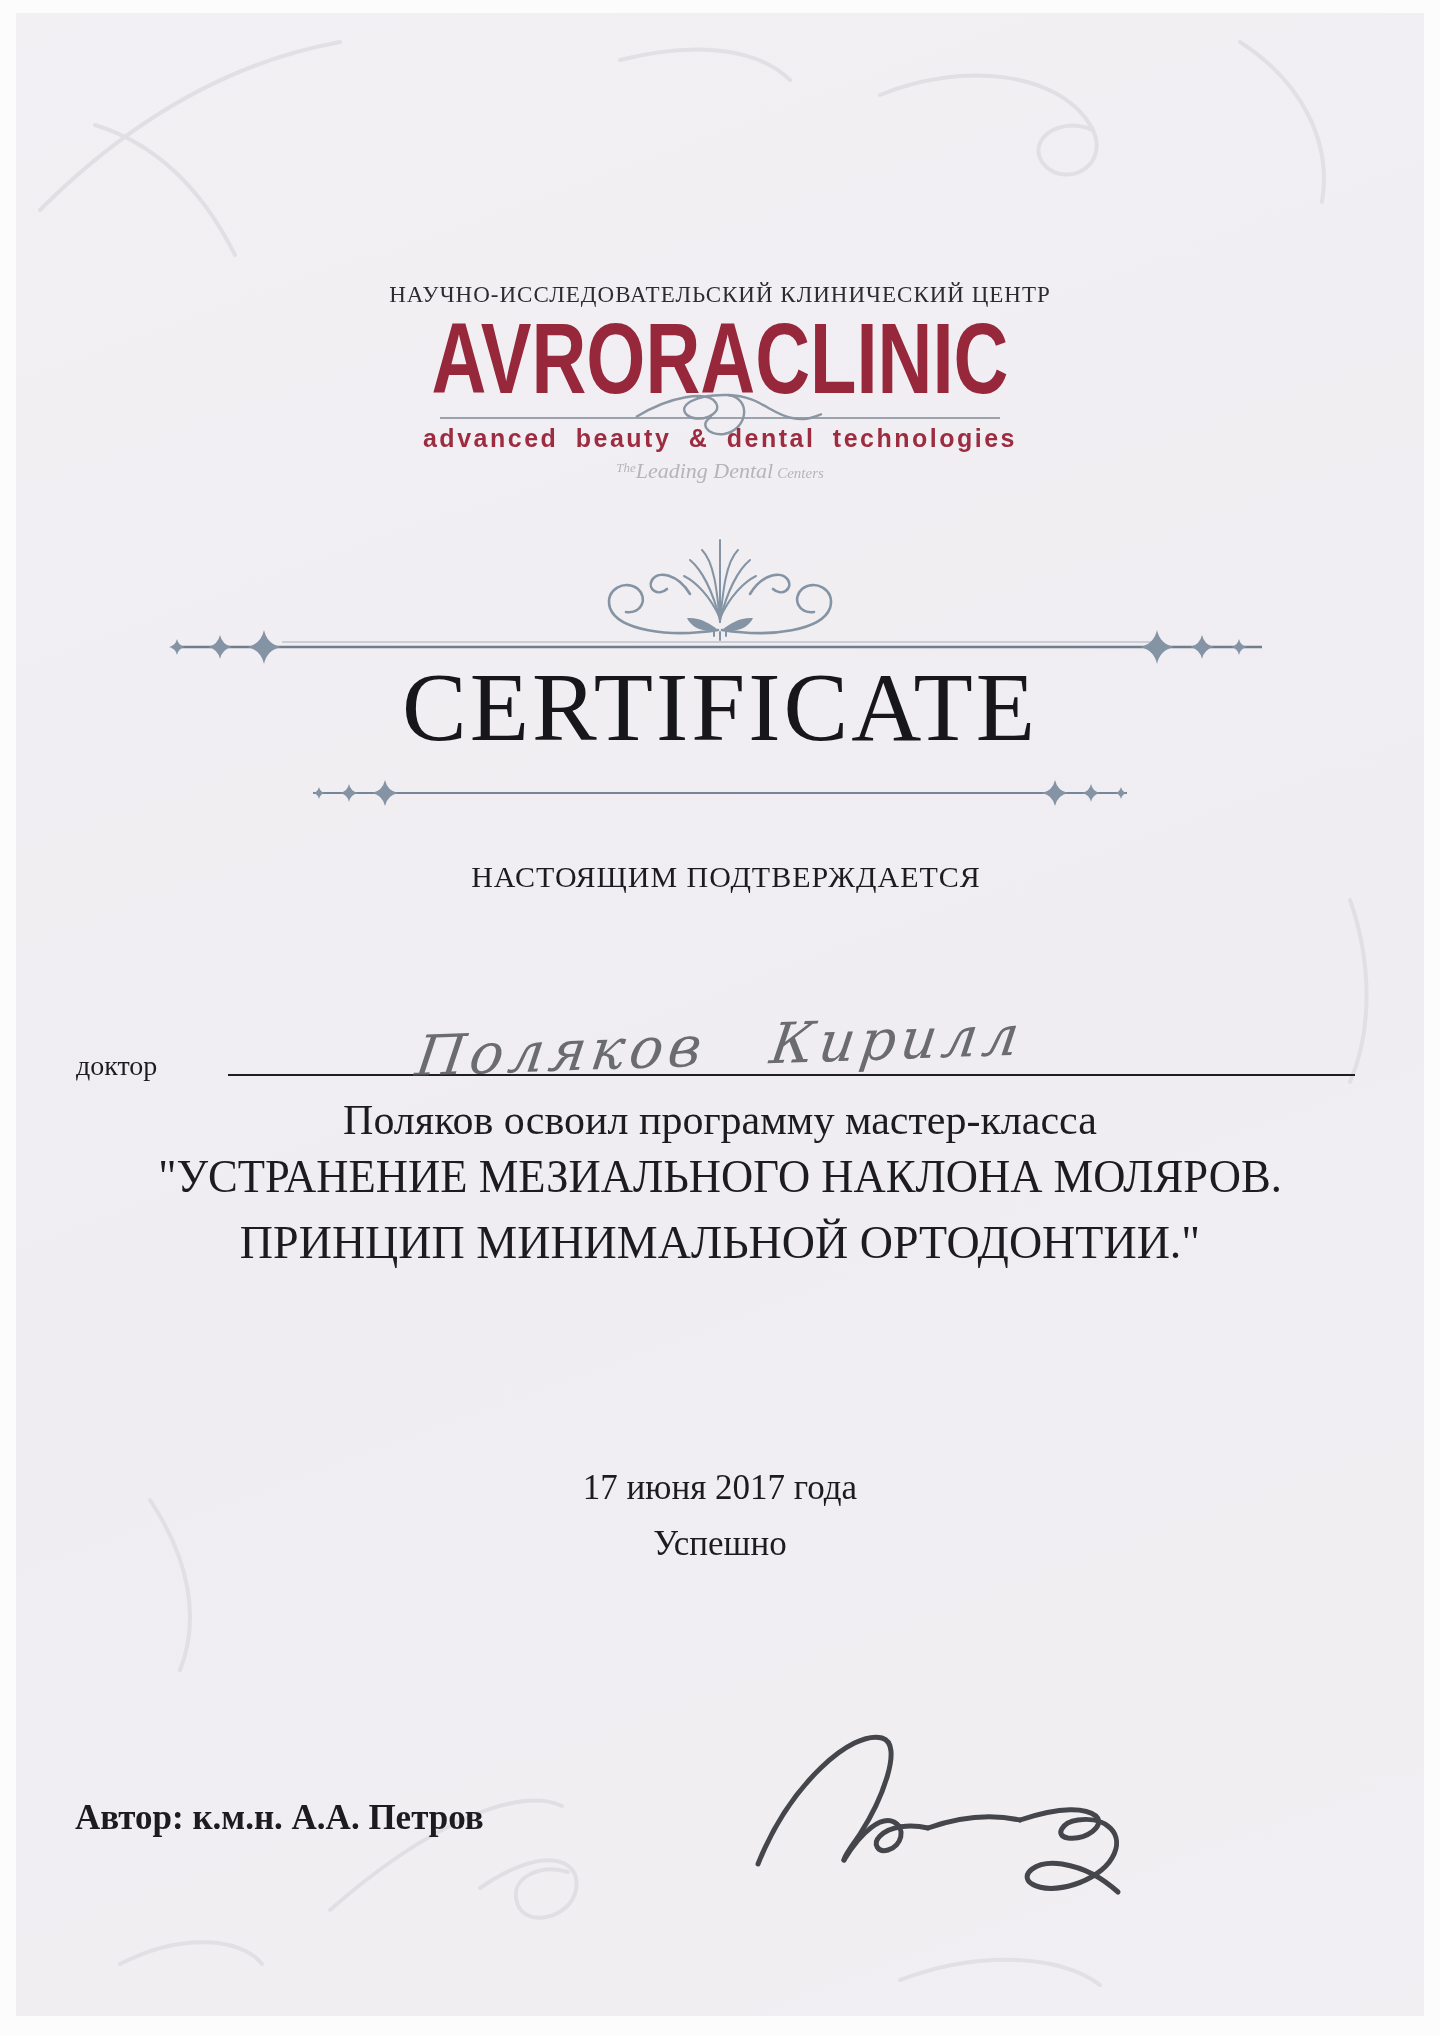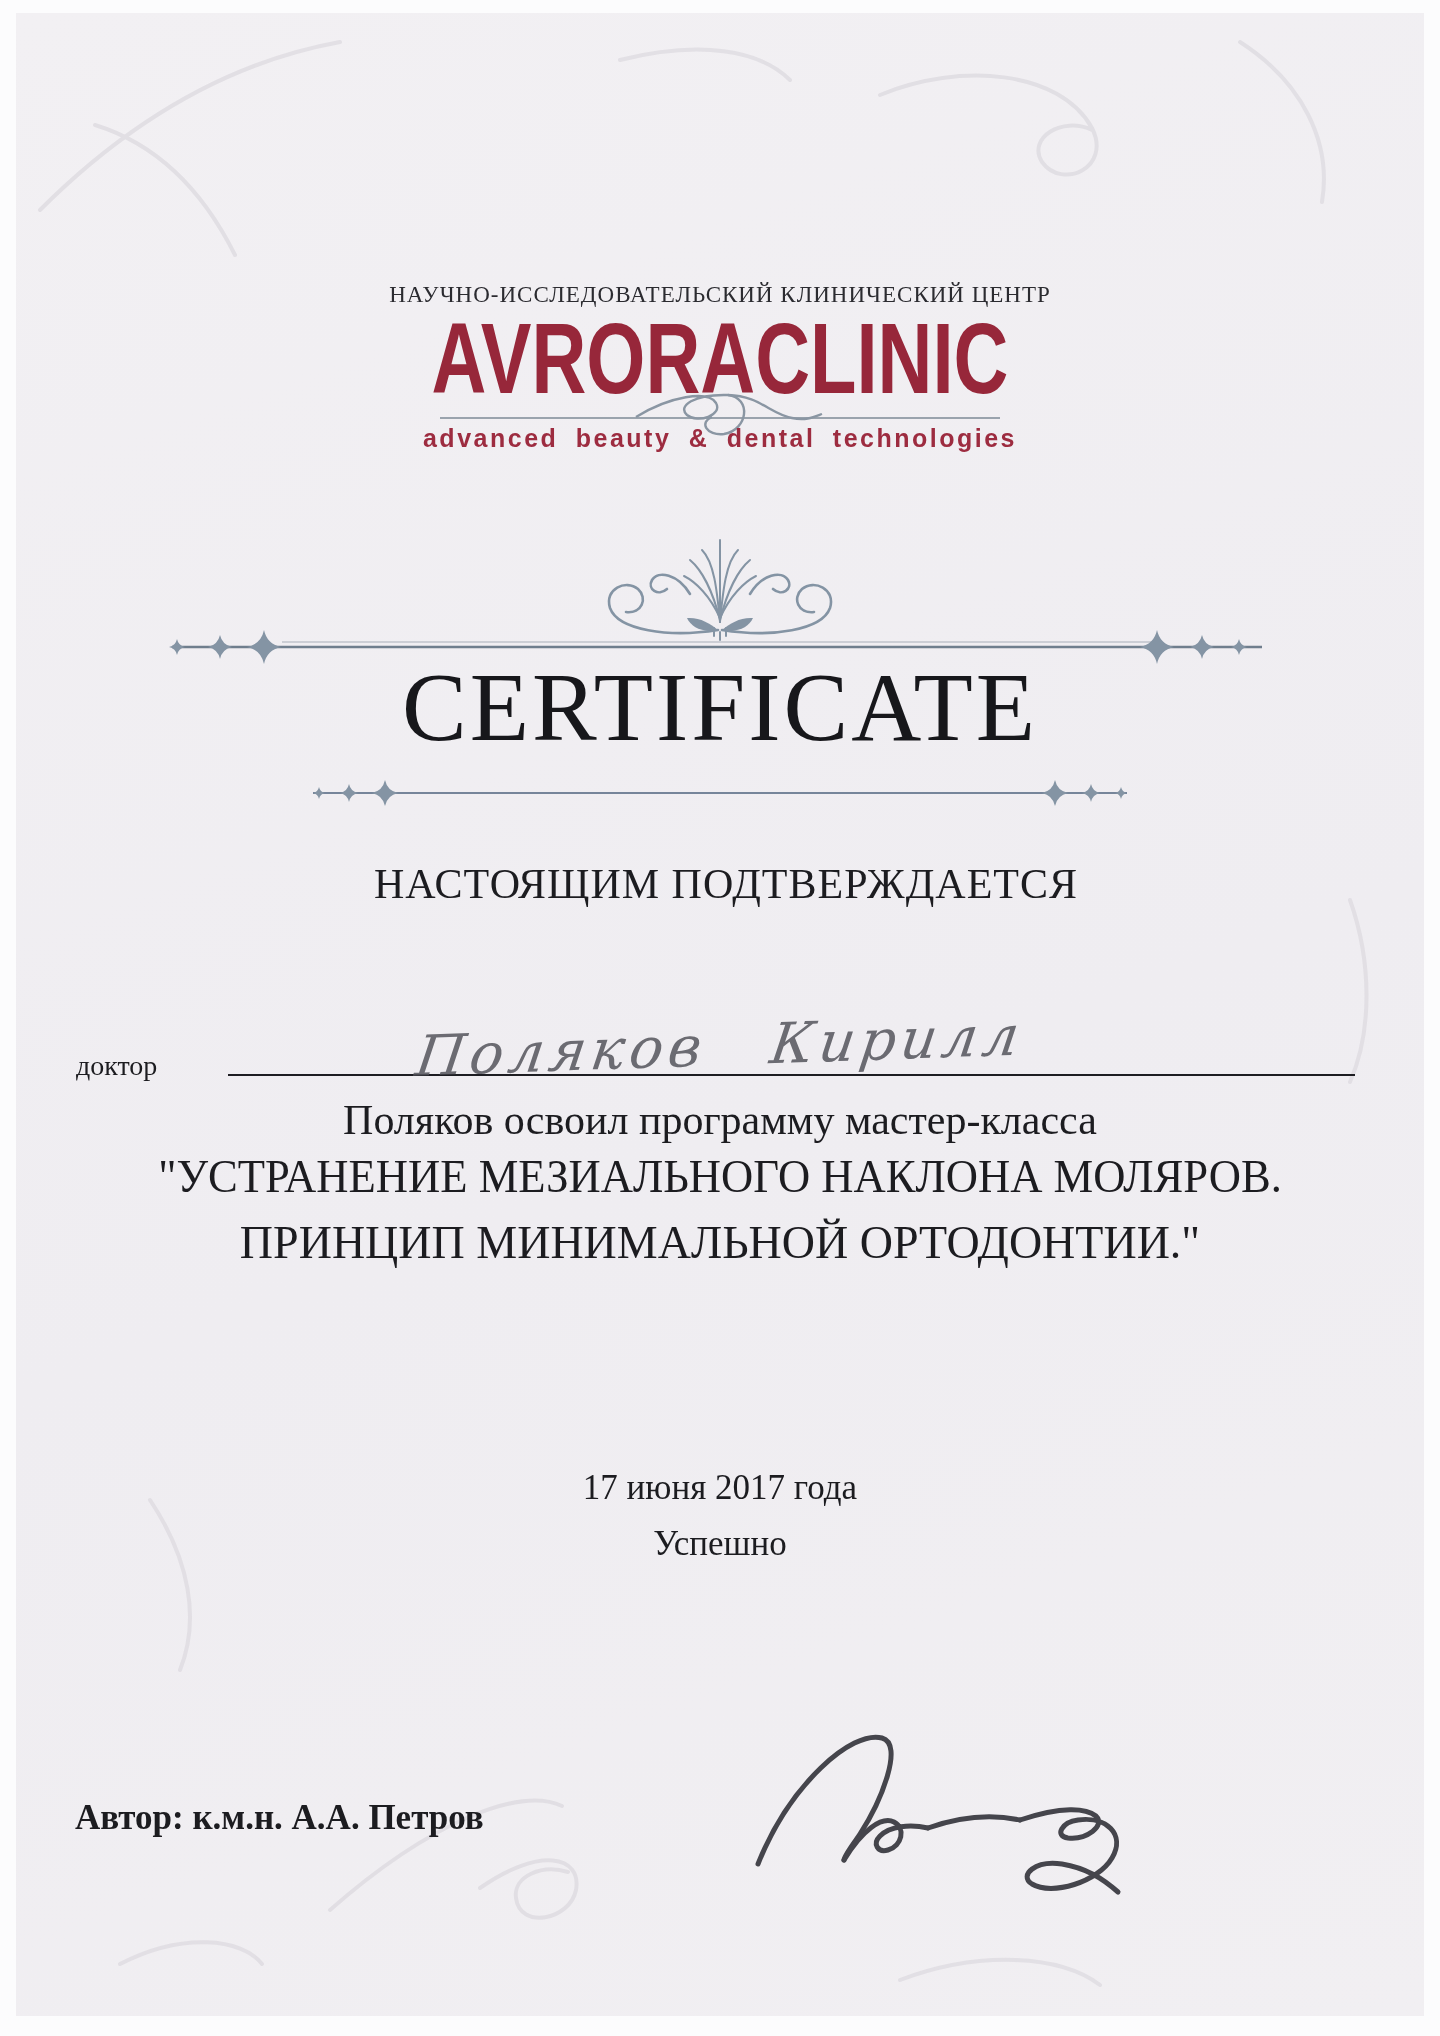--- a/index.html
+++ b/index.html
@@ -44,21 +44,21 @@
   .dental-mark .the{font-size:13px;vertical-align:6px;}
   .dental-mark .centers{font-size:15px;margin-left:4px;}
   .dental-mark .row2{font-size:16px;line-height:17px;}
   .ornament{position:absolute;left:550px;top:526px;}
   .divider-top{position:absolute;left:162px;top:624px;}
   .title{
     top:650px;font-size:97px;line-height:1.2;letter-spacing:3px;
     font-family:"Liberation Serif",serif;color:#17171b;
   }
   .divider-bottom{position:absolute;left:305px;top:775px;}
-  .statement{top:860px;font-size:42px;letter-spacing:1px;padding-left:12px;}
+  .statement{top:860px;font-size:30px;letter-spacing:1px;padding-left:12px;}
   .doctor-block{position:absolute;left:0;right:0;top:994px;height:90px;}
   .doctor-label{position:absolute;left:76px;bottom:2px;font-size:28px;}
   .doctor-line{position:absolute;left:228px;right:85px;bottom:8px;height:2px;background:#1d1d22;}
   .handwriting{
     position:absolute;left:240px;right:240px;bottom:6px;text-align:center;
     font-family:"DejaVu Serif",serif;font-style:italic;
     font-size:56px;color:#55555c;letter-spacing:5px;word-spacing:42px;
     transform:rotate(-2deg) skewX(-10deg);opacity:.85;
   }
   .course-intro{top:1096px;font-size:42px;}
@@ -97,20 +97,23 @@
 
 <svg class="line-swirl" width="560" height="58" viewBox="0 0 560 58" fill="none">
   <path d="M0 30 H560" stroke="#9aa3ad" stroke-width="2"></path>
   <path d="M196 29 C 230 8 268 2 276 15 C 283 27 258 36 247 27 C 237 18 254 6 288 7 C 320 8 330 26 352 30 C 366 33 374 29 382 26" stroke="#8a96a3" stroke-width="2.4"></path>
   <path d="M288 7 C 312 10 308 42 284 46 C 266 48 259 34 272 29" stroke="#8a96a3" stroke-width="2.4"></path>
 </svg>
 
 <div class="center-abs tagline">advanced beauty &amp; dental technologies</div>
 
 <div class="dental-mark">
+  <div class="row1">
+    <span class="the">The</span><span>Leading Dental</span><span class="centers">Centers</span>
+  </div>
 </div>
 
 <svg class="ornament" width="340" height="115" viewBox="0 0 340 115" fill="none">
   <g stroke="#8494a4" stroke-width="2" stroke-linecap="round">
     <path d="M170 96 L170 14"></path>
     <path d="M170 96 C 167 64 164 36 152 24"></path>
     <path d="M170 96 C 173 64 176 36 188 24"></path>
     <path d="M170 94 C 163 66 152 44 140 34"></path>
     <path d="M170 94 C 177 66 188 44 200 34"></path>
     <path d="M170 92 C 160 70 146 56 134 50"></path>

